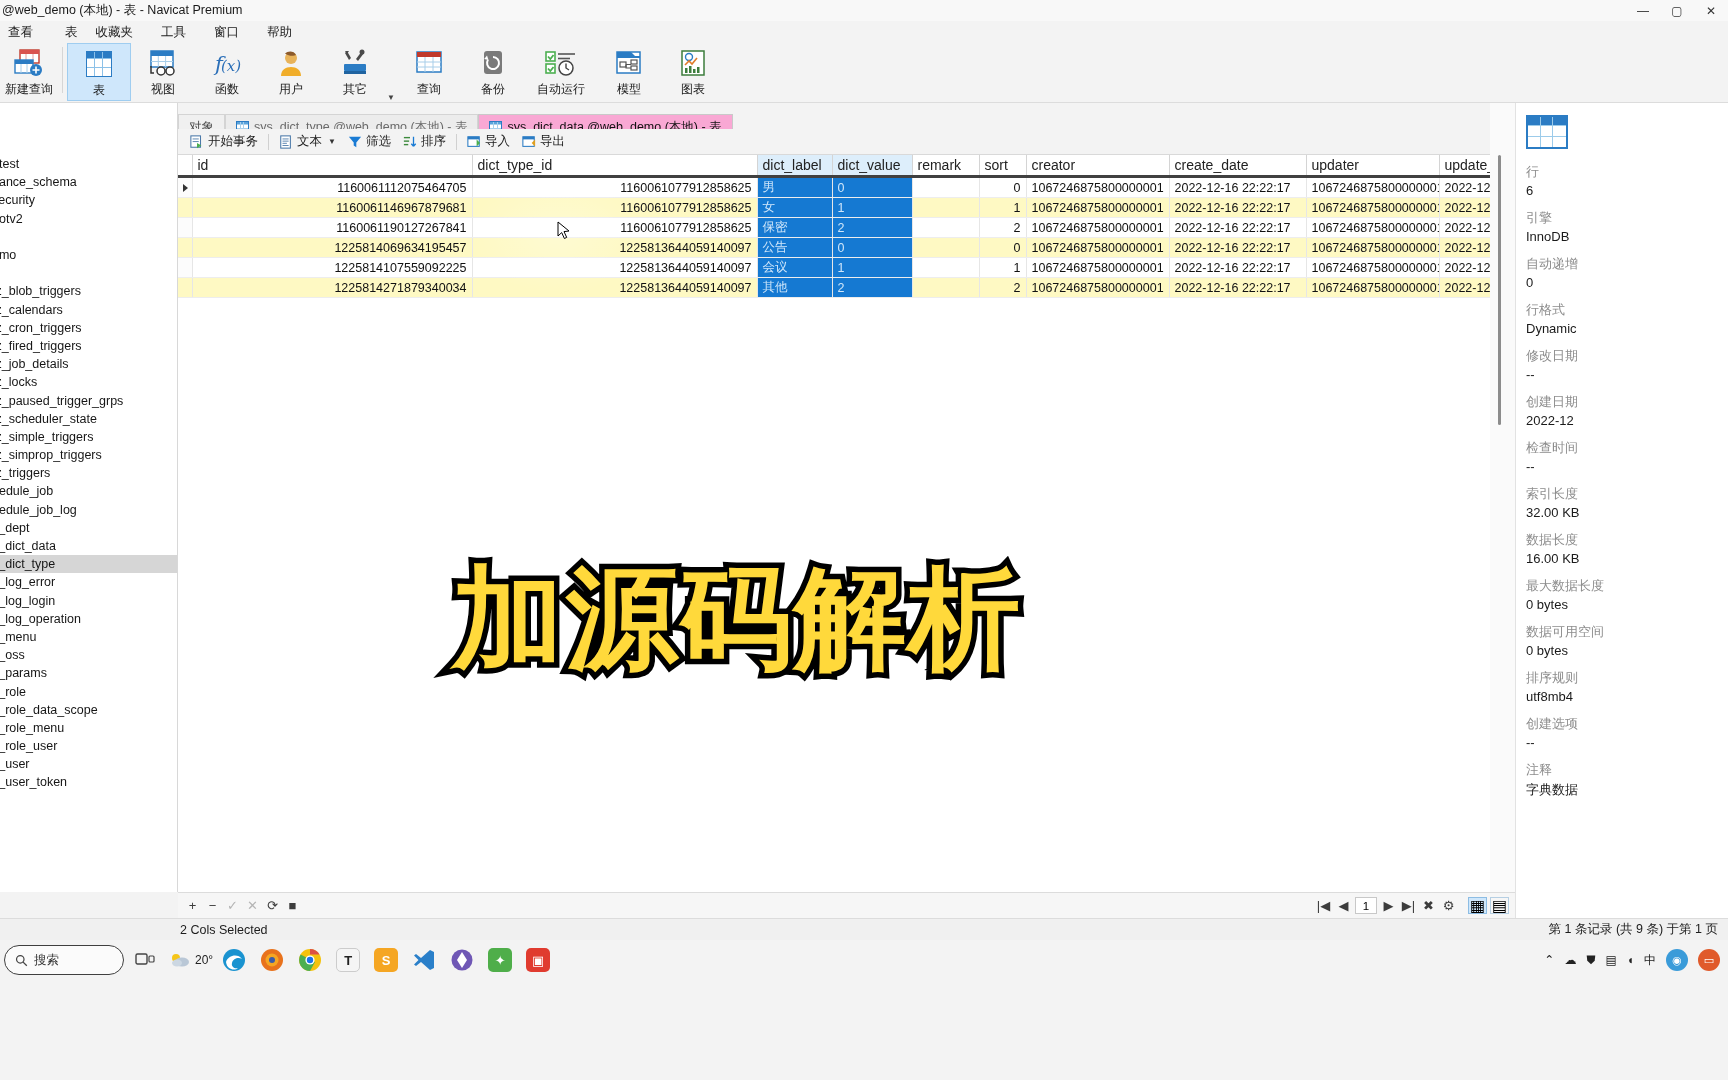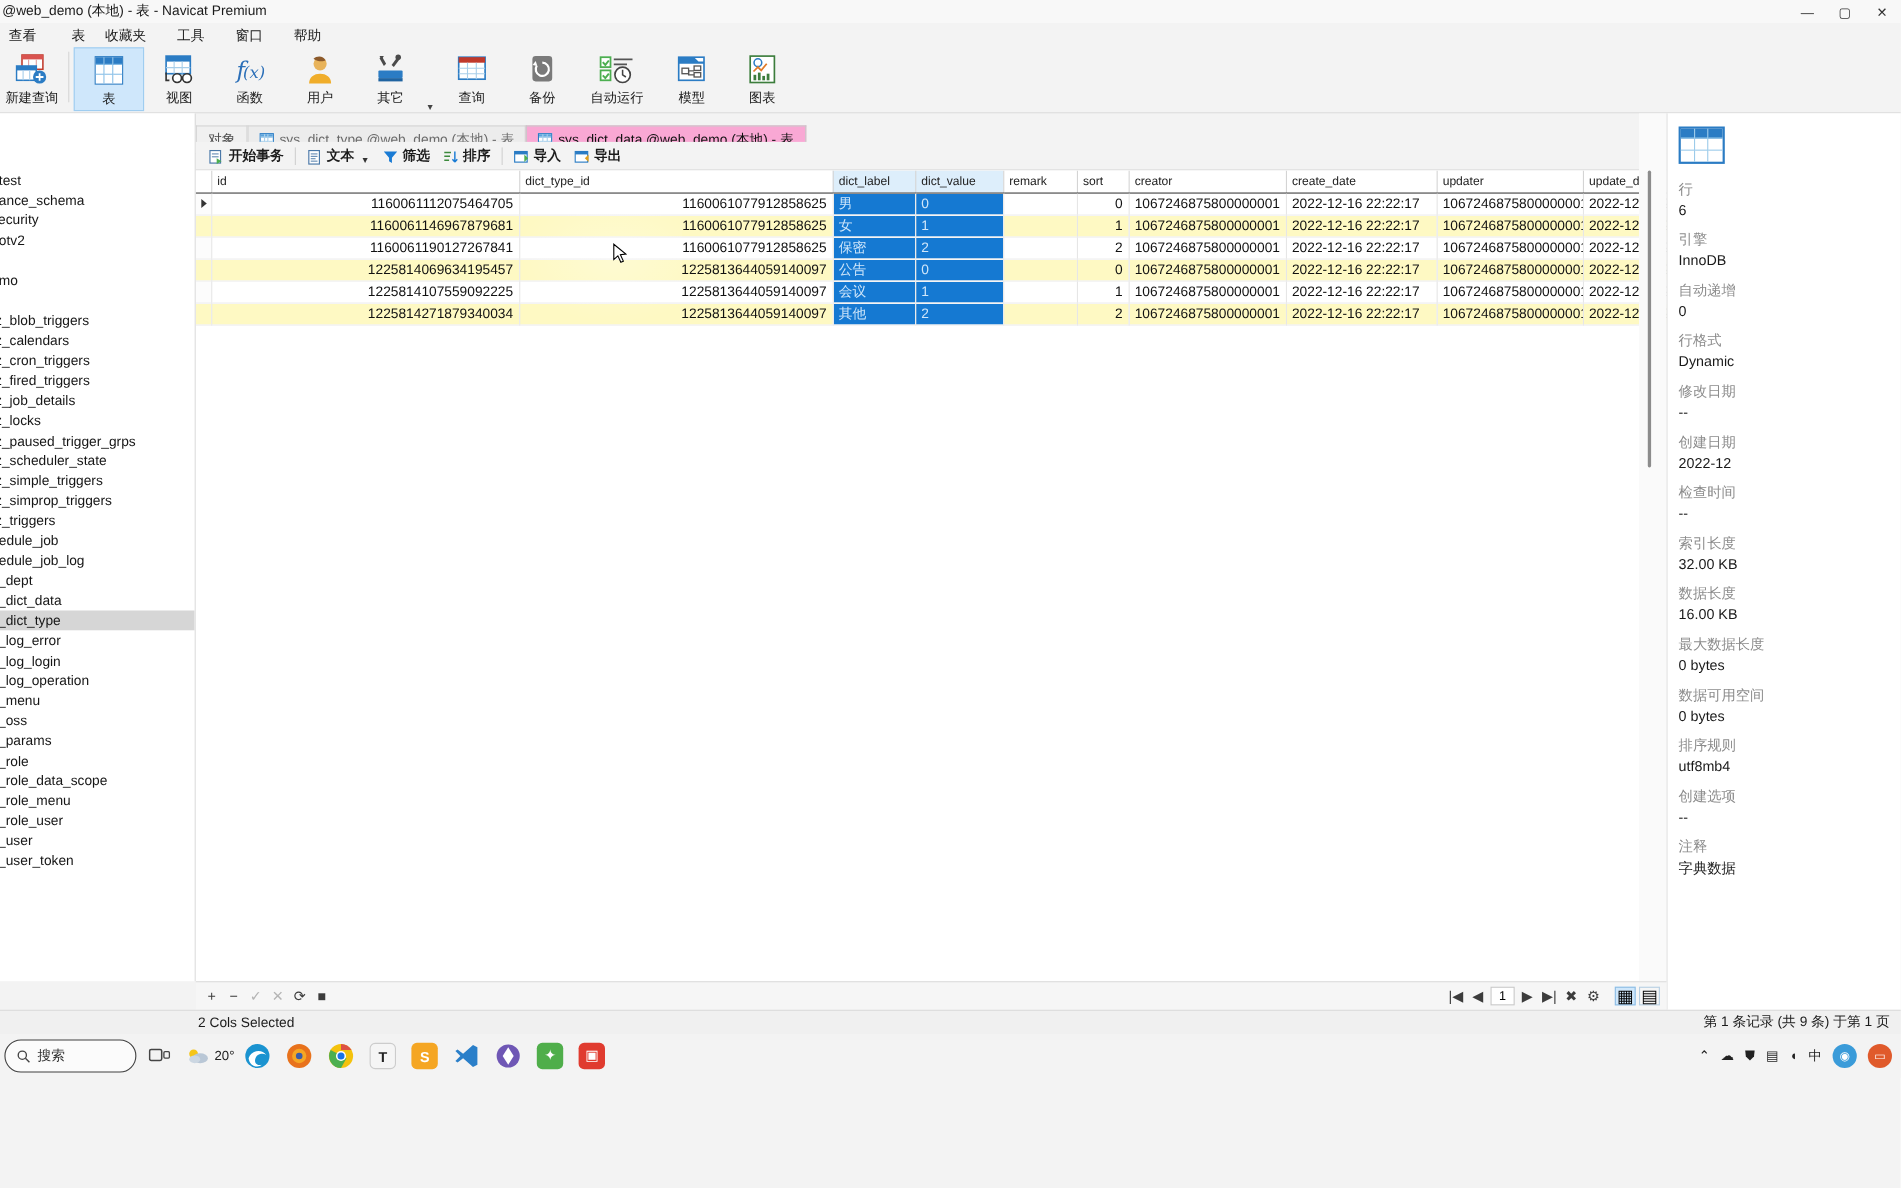--- a/index.html
+++ b/index.html
@@ -76,22 +76,22 @@
   .tabico > i:nth-child(-n+3) { background: #5ba3db; }
   .tabico > i:nth-child(3n) { border-right: none; }
   .tabico > i:nth-child(n+7) { border-bottom: none; }
 
   
   .subtoolbar {
     position: absolute; left: 178px; top: 129px; width: 1337px; height: 26px;
     background: #f3f3f3; display: flex; align-items: center; padding-left: 6px;
     border-bottom: 1px solid #d9d9d9;
   }
-  .sb-btn { display: flex; align-items: flex-end; gap: 4px; font-size: 12.5px;
-            color: #1b1b1b; padding: 2px 6px; white-space: nowrap; font-weight: bold; }
+  .sb-btn { display: flex; align-items: center; gap: 4px; font-size: 12.5px;
+            color: #1b1b1b; padding: 2px 6px; white-space: nowrap; }
   .sb-sep { width: 1px; height: 16px; background: #d0d0d0; margin: 0 4px; }
   .sb-caret { font-size: 8px; color: #333; margin-left: 2px; }
   .mini { width: 14px; height: 14px; display:inline-block; }
 
   
   .sidebar {
     position: absolute; left: 0; top: 103px; width: 178px; height: 789px;
     background: #ffffff; overflow: hidden; border-right: 1px solid #d8d8d8;
   }
   .tree-row { height: 18.2px; display: flex; align-items: center; font-size: 12.5px;
@@ -99,22 +99,22 @@
   .tree-row.sel { background: #d6d6d6; }
   .tree-row .txt { margin-left: -8px; }
 
   
   .gridwrap {
     position: absolute; left: 178px; top: 155px; width: 1337px; height: 737px;
     background: #ffffff; overflow: hidden;
   }
   table.grid { border-collapse: collapse; table-layout: fixed; width: 1104px; }
   table.grid th {
-    background: #ffffff; border-right: 1px solid #d4d4d4; border-bottom: 1px solid #404040;
-    font-weight: normal; font-size: 11px; color: #222; text-align: left;
+    background: #ffffff; border-right: 1px solid #d4d4d4; border-bottom: 3px solid #404040;
+    font-weight: normal; font-size: 14px; color: #222; text-align: left;
     padding: 2px 5px; height: 20px;
   }
   table.grid th.hl { background: #ddeefb; }
   table.grid td {
     border-right: 1px solid #e6e6e6; border-bottom: 1px solid #ededed;
     font-size: 12.5px; color: #111; padding: 1px 5px; height: 20px;
     overflow: hidden; white-space: nowrap;
   }
   table.grid td.num { text-align: right; }
   table.grid td.selcell { background: #1579d2; color: #cfe6fa; }
@@ -792,20 +792,21 @@
     <div class="rb-sm">⚙</div>
     <div class="viewtog on" style="margin-left:8px">▦</div>
     <div class="viewtog">▤</div>
   </div>
 
   <div class="statusbar">
     <div class="left">2 Cols Selected</div>
     <div class="right">第 1 条记录 (共 9 条) 于第 1 页</div>
   </div>
 
+  <div class="overlay-b">加源码解析</div>
 
   <div class="taskbar">
     <div class="tb-search">
       <svg width="13" height="13" viewBox="0 0 16 16">
         <circle cx="6.5" cy="6.5" r="4.6" fill="none" stroke="#444" stroke-width="1.5"></circle>
         <line x1="10" y1="10" x2="14.5" y2="14.5" stroke="#444" stroke-width="1.6"></line>
       </svg>
       <span>搜索</span>
     </div>
 

